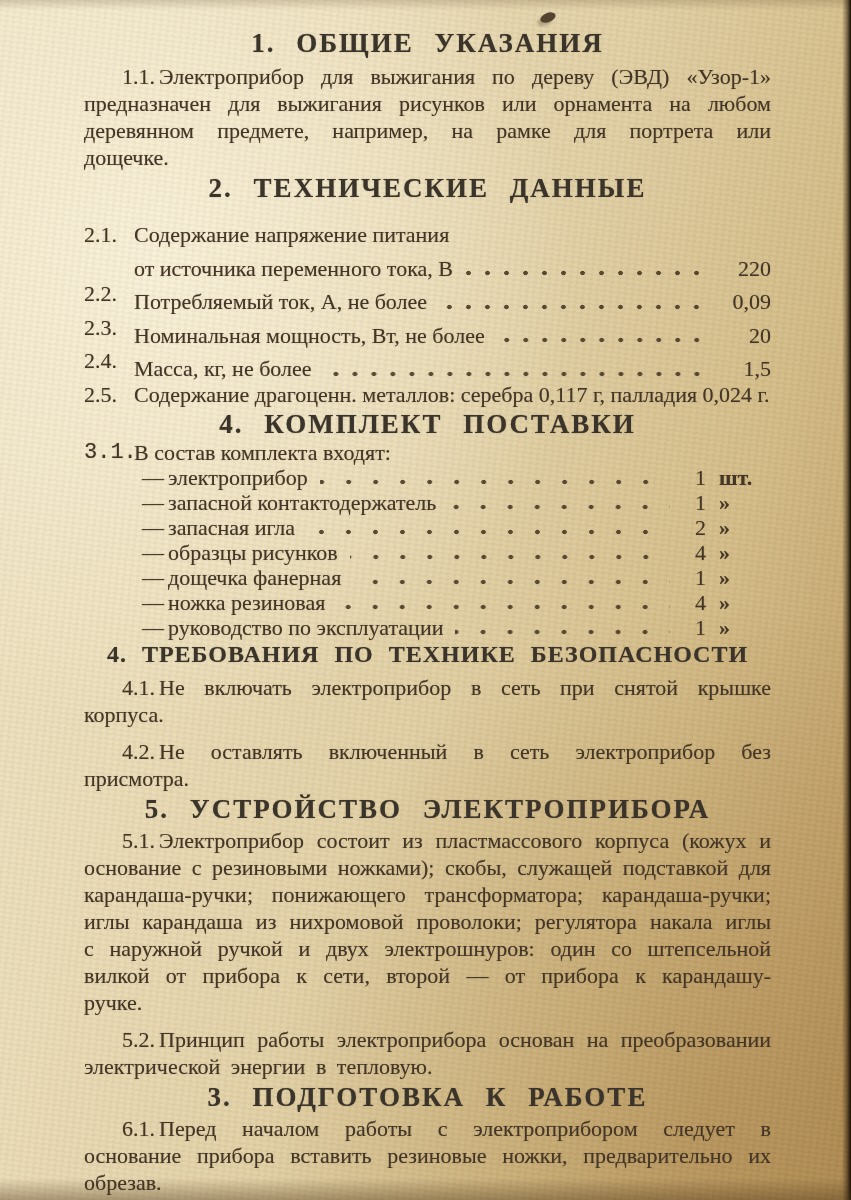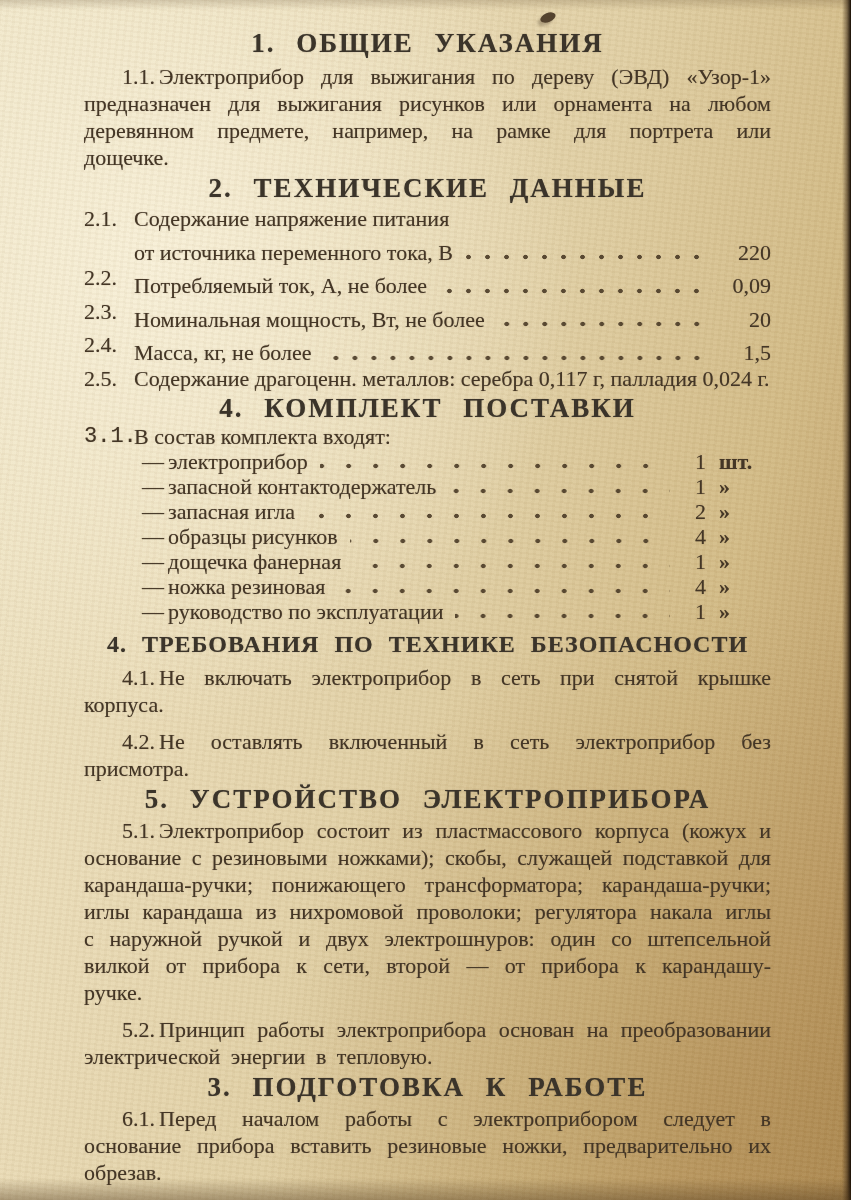--- a/index.html
+++ b/index.html
@@ -40,23 +40,23 @@
     color:#443626;
     font-size:22px;line-height:27px;
     text-shadow:0 0 1px rgba(72,56,36,0.45);
   }
   .hd{
     margin:0;text-align:center;font-weight:bold;color:#3b342a;
     font-size:27px;line-height:27px;letter-spacing:2px;word-spacing:12px;
     text-shadow:0 0 1px rgba(55,48,38,0.55);
   }
   .hd1{margin-bottom:6px;}
-  .hd2{margin-top:4px;margin-bottom:4px;}
+  .hd2{margin-top:4px;margin-bottom:20px;}
   .hd3{margin-top:2px;margin-bottom:2px;}
-  .hd4{margin-top:6px;margin-bottom:6px;font-size:24px;line-height:28px;letter-spacing:1px;word-spacing:8px;}
+  .hd4{margin-top:0;margin-bottom:6px;font-size:24px;line-height:28px;letter-spacing:1px;word-spacing:8px;}
   .hd5{margin-top:2px;margin-bottom:4px;}
   .hd6{margin-top:4px;margin-bottom:4px;}
   .para{
     margin:0 0 4px 0;text-indent:38px;text-align:justify;word-spacing:5px;
   }
   .para.sp{margin-bottom:10px;}
   .pnum{padding-right:4px;}
   
   .specs{margin:0 0 4px 0;}
   .spec-row{display:flex;line-height:25.5px;}

